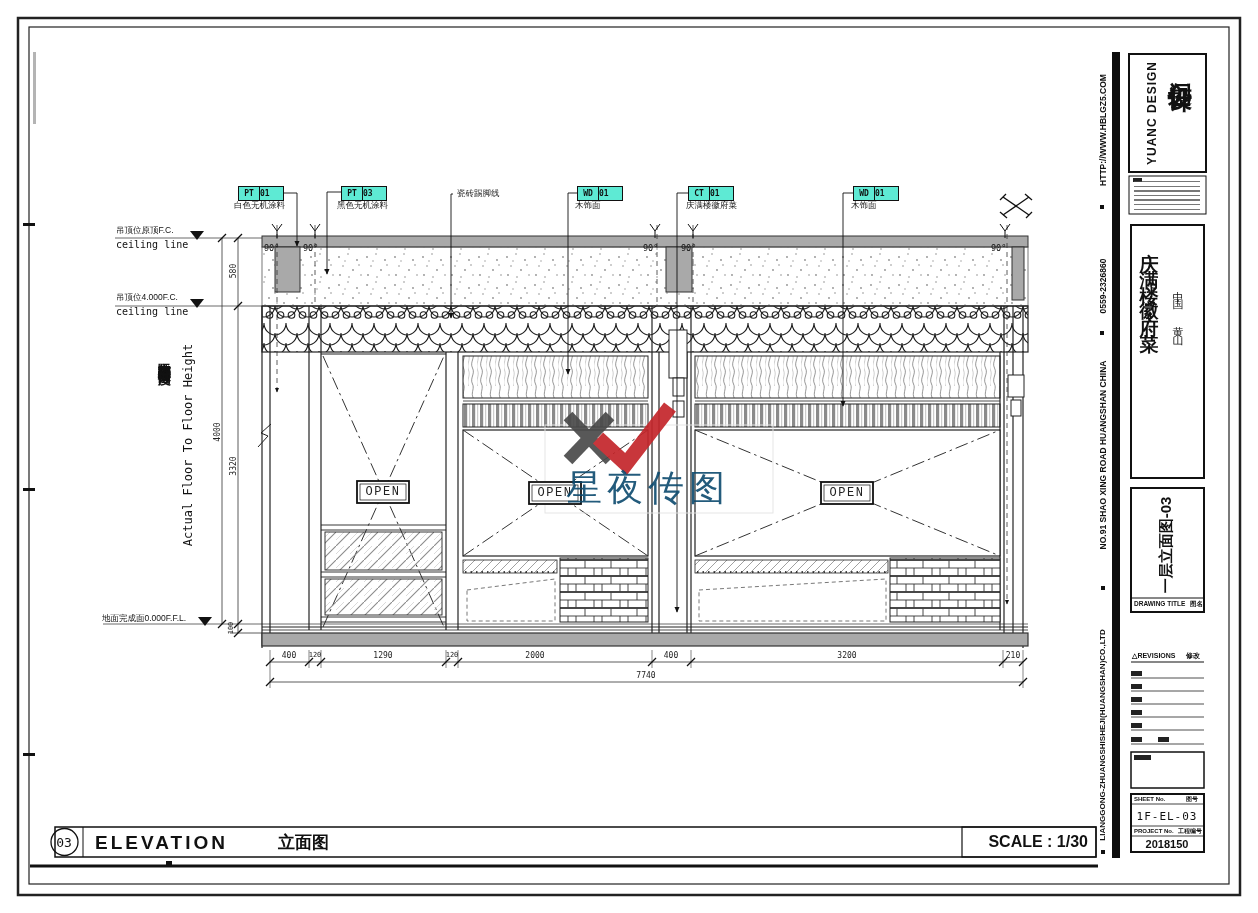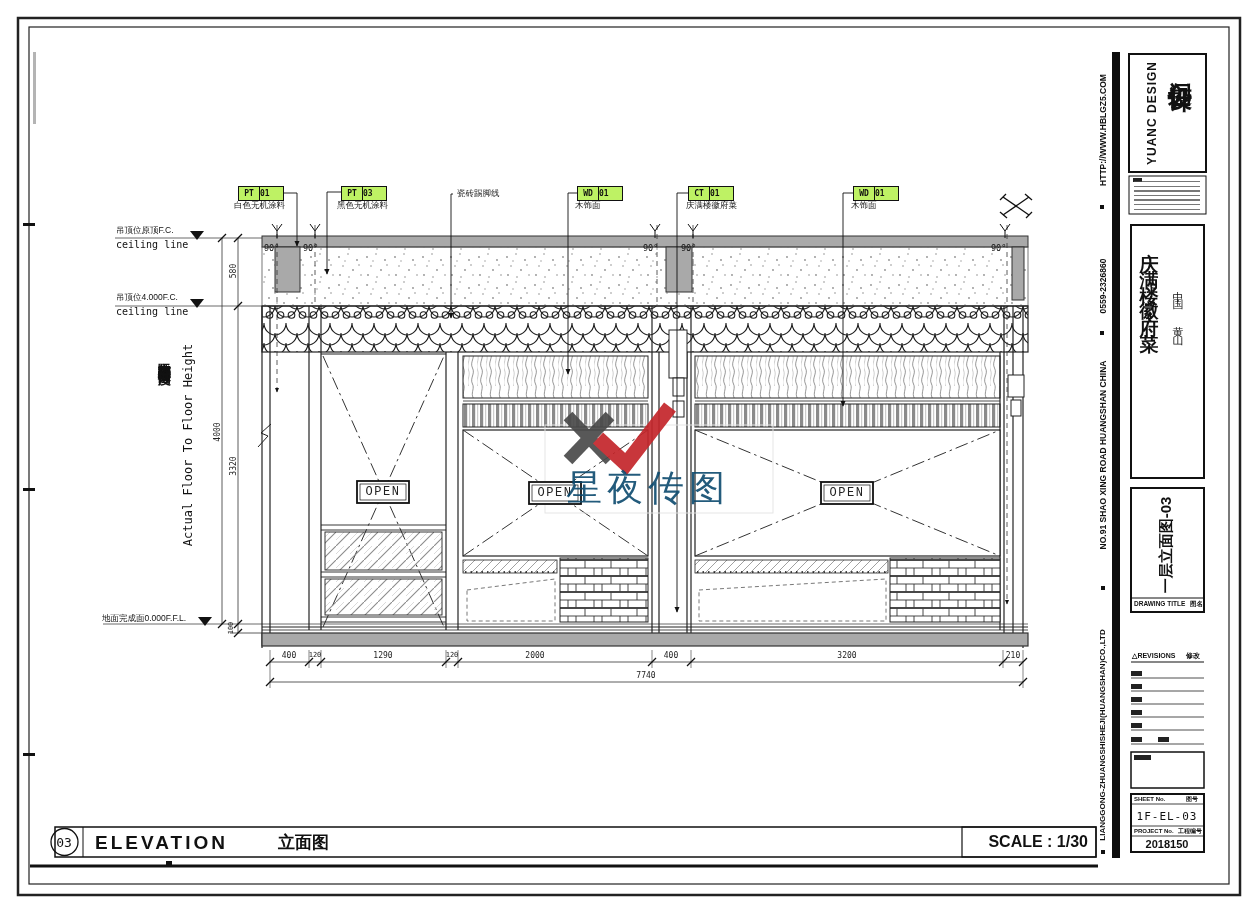--- a/index.html
+++ b/index.html
@@ -3,21 +3,21 @@
 <meta charset="utf-8">
 <style>
   html,body{margin:0;padding:0;background:#fff;}
   #sheet{position:relative;width:1258px;height:913px;background:#ffffff;
          font-family:"Liberation Sans",sans-serif;color:#111;overflow:hidden;}
   .ov{position:absolute;white-space:nowrap;line-height:1;}
   .mono{font-family:"DejaVu Sans Mono",monospace;}
   .serif{font-family:Liberation Mono, monospace;}
   .rot{transform:translate(-50%,-50%) rotate(-90deg);transform-origin:center;}
   .vert{writing-mode:vertical-rl;text-orientation:upright;}
-  .callout{position:absolute;display:flex;height:13px;border:1.2px solid #111;background:#bef264;
+  .callout{position:absolute;display:flex;height:13px;border:1.2px solid #111;background:#5eead4;
            font-size:8px;font-weight:bold;align-items:center;}
   .callout .c1{width:20px;text-align:center;border-right:1.2px solid #111;height:13px;line-height:13px;}
   .callout .c2{width:23px;text-align:left;height:13px;line-height:13px;}
   .desc{font-size:8.5px;color:#222;}
   .ninety{font-size:8.5px;margin-top:32px;}
   .lvl{font-size:8.5px;}
   .lvl b{font-weight:normal;}
   .sub{font-size:10px;}
   .dim{font-size:8px;color:#222;}
   .openbox{position:absolute;width:52px;height:22px;display:flex;align-items:center;justify-content:center;

